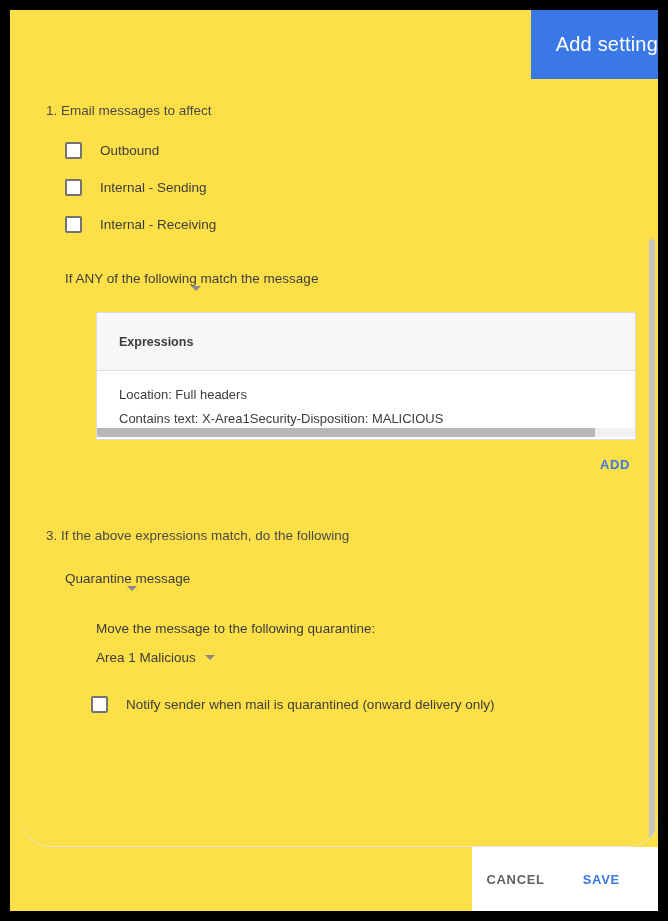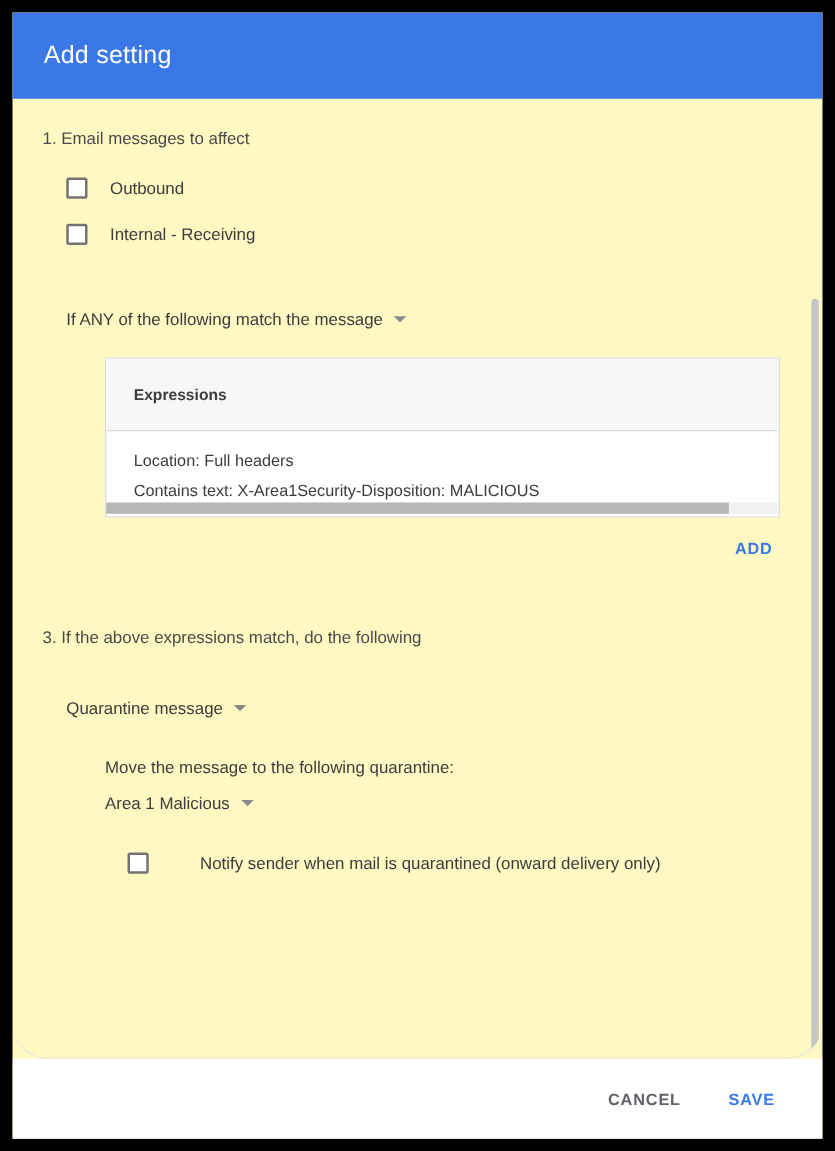--- a/index.html
+++ b/index.html
@@ -19,24 +19,25 @@
     height: 921px;
     background: #000000;
     overflow: hidden;
   }
   .dialog {
     position: absolute;
     left: 10px;
     top: 10px;
     width: 648px;
     height: 901px;
-    background: #fef9c3;
+    background: #fde047;
     display: flex;
     flex-direction: column;
     overflow: hidden;
+    align-items: flex-end;
   }
   .dialog-header {
     height: 69px;
     background: #3b78e7;
     flex: 0 0 auto;
     display: flex;
     align-items: center;
     padding-left: 25px;
     box-sizing: border-box;
   }
@@ -113,23 +114,24 @@
   }
   .cb-label {
     margin-left: 18px;
     font-size: 13.5px;
     color: #3c3c3c;
   }
   .sec2-label { padding-top: 47px; }
   .dropdown {
     display: inline-flex;
     align-items: center;
-    margin-top: 42px;
+    margin-top: 28px;
     margin-left: 19px;
     cursor: default;
+    flex-direction: column;
   }
   .dropdown-text {
     font-size: 13.5px;
     color: #3c3c3c;
   }
   .caret {
     margin-left: 9px;
     width: 0;
     height: 0;
     border-left: 5px solid transparent;
@@ -212,22 +214,21 @@
   .sub-dropdown {
     display: inline-flex;
     align-items: center;
     margin-top: 14px;
     margin-left: 50px;
   }
   .notify-row {
     display: flex;
     align-items: center;
     margin-top: 30px;
-    margin-left: 68px;
-    gap: 23px;
+    margin-left: 45px;
   }
   .notify-label {
     margin-left: 18px;
     font-size: 13.5px;
     color: #3c3c3c;
   }
   .dialog-footer {
     flex: 0 0 auto;
     height: 64px;
     display: flex;
@@ -261,20 +262,24 @@
 
       <div class="section-label sec1-label">1. Email messages to affect</div>
 
       <div class="checkbox-list">
         <div class="checkbox-row">
           <span class="cb"></span>
           <span class="cb-label">Outbound</span>
         </div>
         <div class="checkbox-row">
           <span class="cb"></span>
+          <span class="cb-label">Internal - Sending</span>
+        </div>
+        <div class="checkbox-row">
+          <span class="cb"></span>
           <span class="cb-label">Internal - Receiving</span>
         </div>
       </div>
 
 
       <div class="dropdown">
         <span class="dropdown-text">If ANY of the following match the message</span>
         <span class="caret"></span>
       </div>
 

